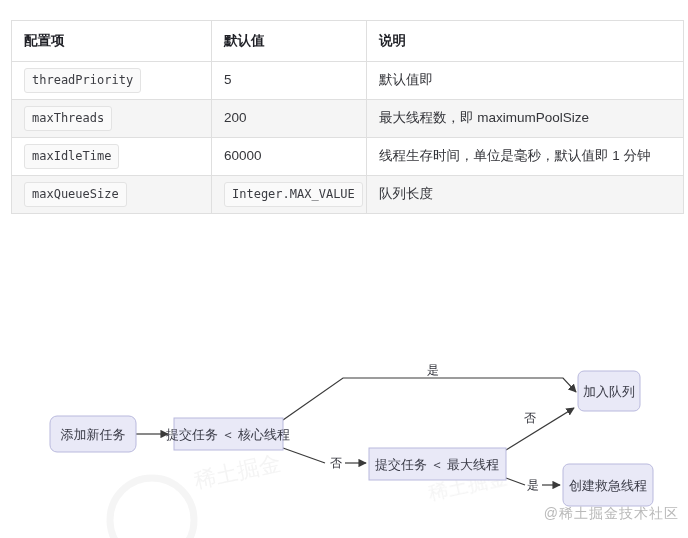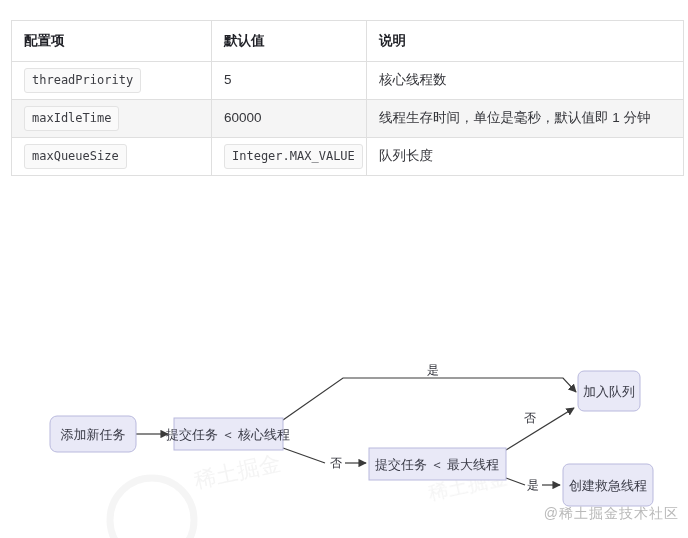--- a/index.html
+++ b/index.html
@@ -118,21 +118,26 @@
       <tr>
         <th>配置项</th>
         <th>默认值</th>
         <th>说明</th>
       </tr>
     </thead>
     <tbody id="cfg-body">
         <tr>
           <td><code class="tok">threadPriority</code></td>
           <td><span>5</span></td>
-          <td><span>核心线程数</span></td>
+          <td><span>默认值即</span></td>
+        </tr>
+        <tr>
+          <td><code class="tok">maxThreads</code></td>
+          <td><span>200</span></td>
+          <td><span>最大线程数，即 maximumPoolSize</span></td>
         </tr>
         <tr>
           <td><code class="tok">maxIdleTime</code></td>
           <td><span>60000</span></td>
           <td><span>线程生存时间，单位是毫秒，默认值即 1 分钟</span></td>
         </tr>
         <tr>
           <td><code class="tok">maxQueueSize</code></td>
           <td><code class="tok">Integer.MAX_VALUE</code></td>
           <td><span>队列长度</span></td>

